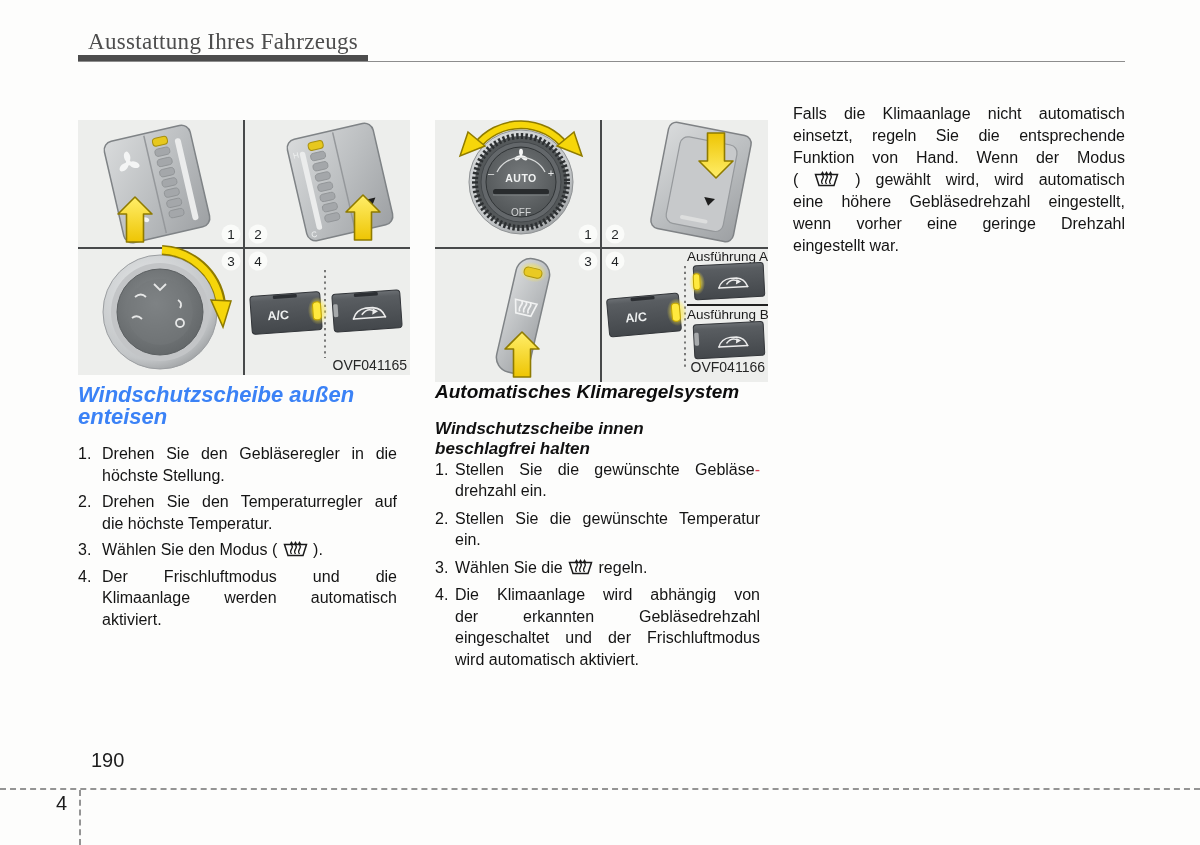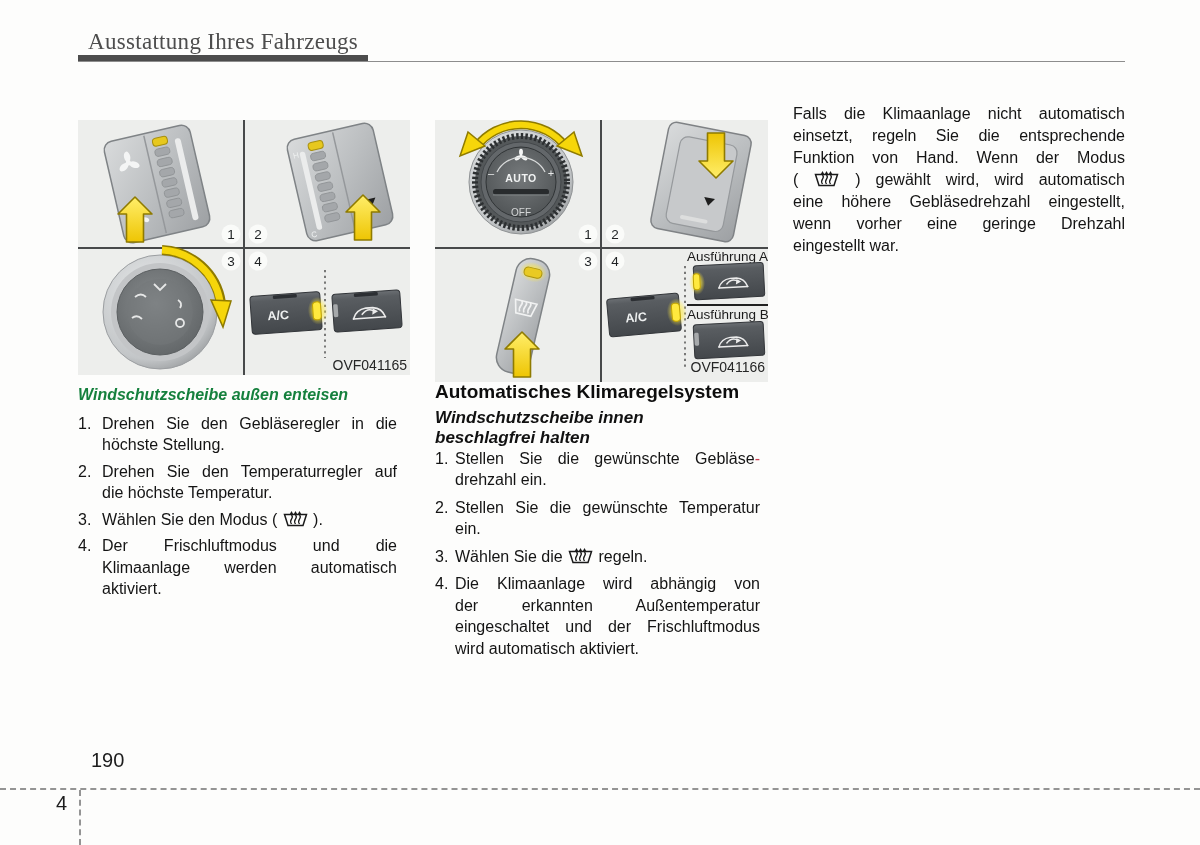--- a/index.html
+++ b/index.html
@@ -21,22 +21,22 @@
   
   .fig { position:absolute; }
   .fig text { font-family:"Liberation Sans", sans-serif; }
 
   
   .col { position:absolute; font-size:16px; line-height:21.5px; color:#141414; }
   .col-left  { left:78px;  top:384px; width:319px; }
   .col-mid   { left:435px; top:381px; width:325px; }
   .col-right { left:793px; top:103px; width:332px; line-height:22px; }
 
-  .h-italic { font-size:16px; font-weight:bold; font-style:italic; margin-bottom:7px; color:#15803d; }
-  .h-main   { font-size:19px; font-weight:bold; margin-bottom:5px; color:#0d0d0d; }
+  .h-italic { font-size:22px; font-weight:bold; font-style:italic; margin-bottom:16px; color:#3b82f6; }
+  .h-main   { font-size:19px; font-weight:bold; margin-bottom:16px; color:#0d0d0d;font-style:italic; }
   .h-sub    { font-size:17px; font-weight:bold; font-style:italic; line-height:20px; color:#111; }
   .h-sub-wrap { margin-top:3px; }
 
   .li { display:flex; margin-bottom:5px; }
   .li .num { flex:0 0 24px; }
   .col-mid .li { margin-bottom:6px; }
   .col-mid .li .num { flex:0 0 20px; }
   .li .body { flex:1; }
 
   .jl { text-align:justify; text-align-last:justify; }
@@ -373,21 +373,21 @@
     </g>
   </svg>
 </span> <span>regeln.</span></div>
     </div>
   </div>
 
   <div class="li">
     <span class="num">4.</span>
     <div class="body">
       <div class="jl"><span>Die Klimaanlage wird abhängig von</span></div>
-      <div class="jl"><span>der erkannten Außentemperatur</span></div>
+      <div class="jl"><span>der erkannten Gebläsedrehzahl</span></div>
       <div class="jl"><span>eingeschaltet und der Frischluftmodus</span></div>
       <div class="jl last"><span>wird automatisch aktiviert.</span></div>
     </div>
   </div>
 </div>
 
 <div class="col col-right">
   <div class="jl"><span>Falls die Klimaanlage nicht automatisch</span></div>
   <div class="jl"><span>einsetzt, regeln Sie die entsprechende</span></div>
   <div class="jl"><span>Funktion von Hand. Wenn der Modus</span></div>

